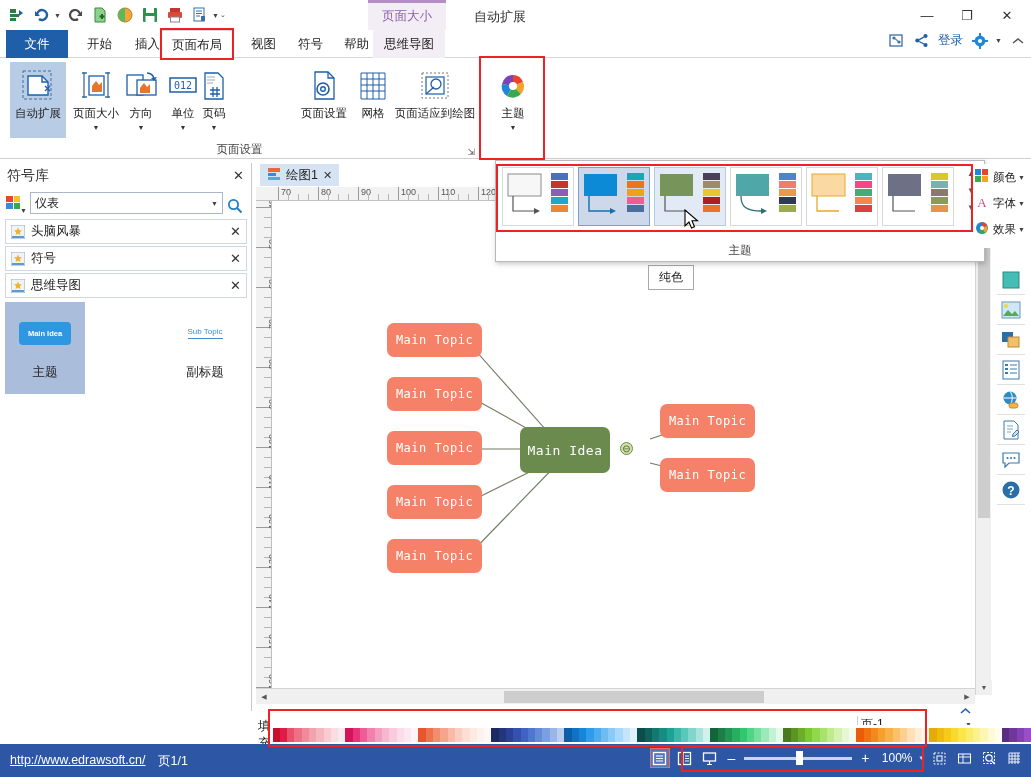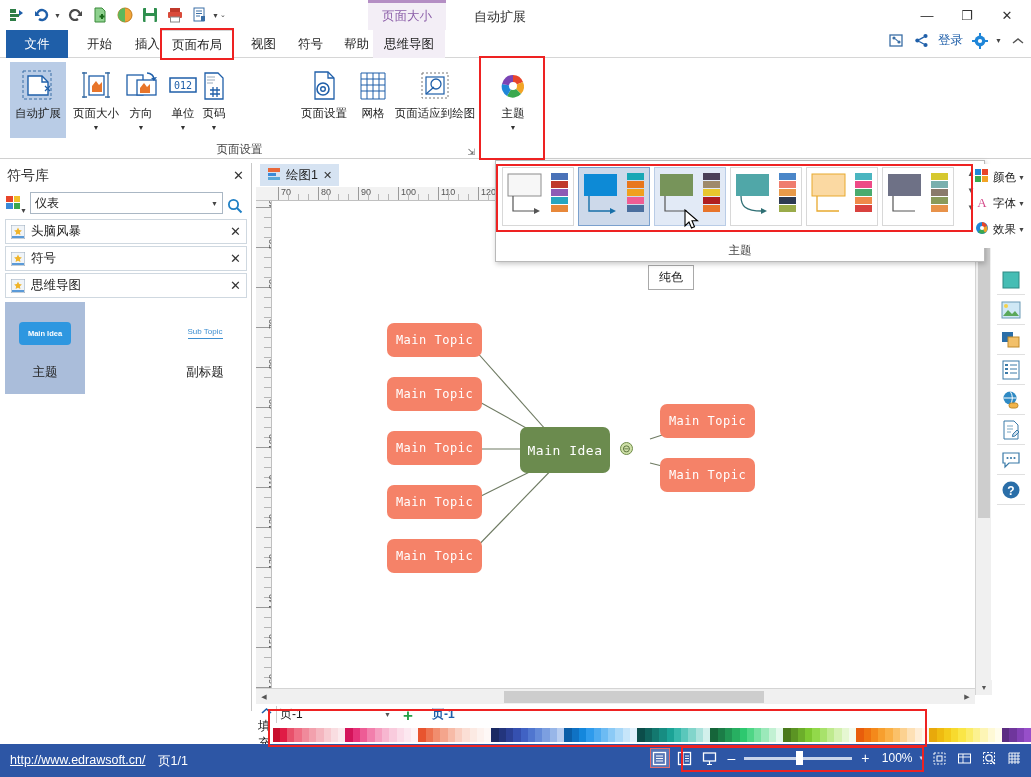--- a/index.html
+++ b/index.html
@@ -104,21 +104,21 @@
   #vscroll { position:absolute; left:975px; top:201px; width:16px; height:494px; background:#f0f0f0; border-left:1px solid #d4d4d4; }
   #hscroll { position:absolute; left:256px; top:688px; width:719px; height:16px; background:#f0f0f0; border-top:1px solid #d4d4d4; }
   .sb-arrow { position:absolute; width:16px; height:15px; background:#f0f0f0; display:flex; align-items:center; justify-content:center; font-size:7px; color:#555; cursor:pointer; }
   .sb-thumb { position:absolute; background:#cdcdcd; cursor:pointer; }
 
   
   #rail { position:absolute; left:997px; top:265px; width:30px; }
   .rail-btn { width:28px; height:30px; display:flex; align-items:center; justify-content:center; border-bottom:1px solid #e0e0e0; cursor:pointer; }
 
   
-  #pagebar { position:absolute; left:256px; top:706px; width:719px; height:20px; background:#fff; display:flex; align-items:flex-start; gap:0; }
+  #pagebar { position:absolute; left:256px; top:706px; width:719px; height:20px; background:#fff; display:flex; align-items:flex-end; gap:0;flex-direction:column; }
   #collapse-up { width:20px; display:flex; justify-content:center; color:#1f5fa9; font-size:11px; cursor:pointer; }
   #pagecombo { width:118px; height:17px; display:flex; align-items:center; justify-content:space-between; padding:0 3px; font-size:12px; color:#1a1a1a; border-left:1px solid #ccc; cursor:pointer; }
   #addpage { color:#24a148; font-size:17px; font-weight:bold; padding:0 9px; cursor:pointer; }
   #pagetab1 { font-size:12px; color:#1f5fa9; padding:0 10px; font-weight:bold; cursor:pointer; }
   #fillrow { position:absolute; left:256px; top:725px; width:775px; height:19px; display:flex; align-items:center; background:#fff; }
   #filllabel { font-size:12.5px; color:#111; padding:0 2px 0 2px; }
   #palette { display:flex; height:14px; }
   #palette i { display:block; width:7.3px; height:14px; cursor:pointer; }
 
   

